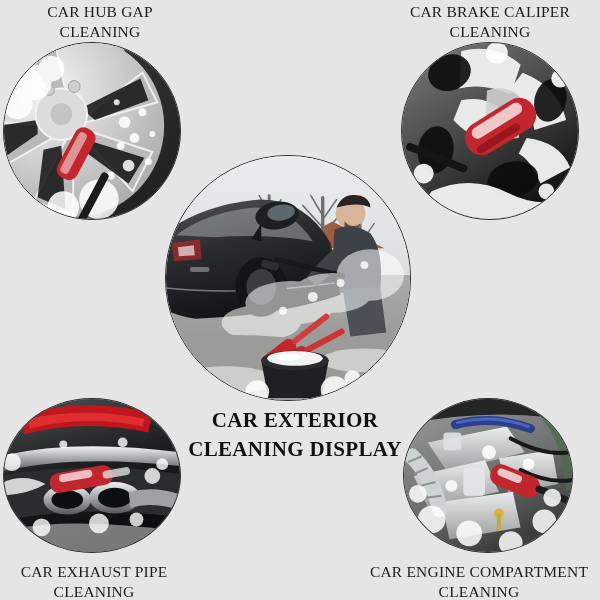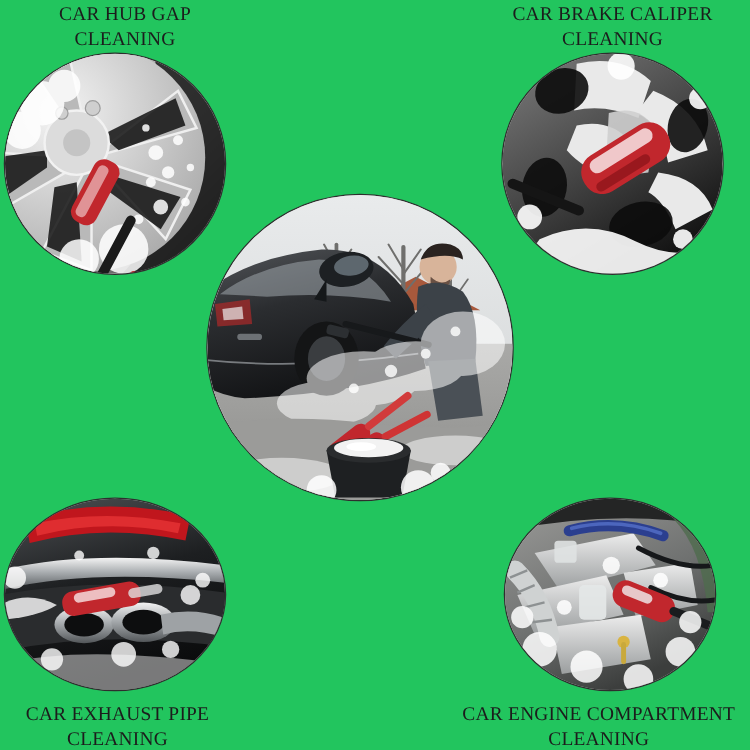--- a/index.html
+++ b/index.html
@@ -4,21 +4,21 @@
 <style>
   html, body {
     margin: 0;
     padding: 0;
     background: #ffffff;
   }
   #page {
     position: relative;
     width: 600px;
     height: 600px;
-    background: #22c55e;
+    background: #e5e5e5;
     overflow: hidden;
     font-family: "Liberation Serif", "DejaVu Serif", serif;
   }
 
   
   .photo-circle {
     position: absolute;
     border-radius: 50%;
     overflow: hidden;
     border: 1.5px solid #2e2e2e;
@@ -308,20 +308,22 @@
       </g>
 
       <g fill="#ffffff" opacity="0.85">
         <circle cx="170" cy="236" r="14"></circle>
           <circle cx="92" cy="238" r="12"></circle>
         <circle cx="188" cy="224" r="8"></circle>
       </g>
     </svg>
   </div>
 
+  <div id="main-title">CAR EXTERIOR
+CLEANING DISPLAY</div>
 
   <div class="photo-circle" id="circle-exhaust">
     <svg viewBox="0 0 178 155" preserveAspectRatio="xMidYMid slice">
       <defs>
         <linearGradient id="bumperG" x1="0" y1="0" x2="0.3" y2="1">
           <stop offset="0" stop-color="#4e5154"></stop>
           <stop offset="0.5" stop-color="#1d1f21"></stop>
           <stop offset="1" stop-color="#0b0c0d"></stop>
         </linearGradient>
         <linearGradient id="chromeG" x1="0" y1="0" x2="0" y2="1">

